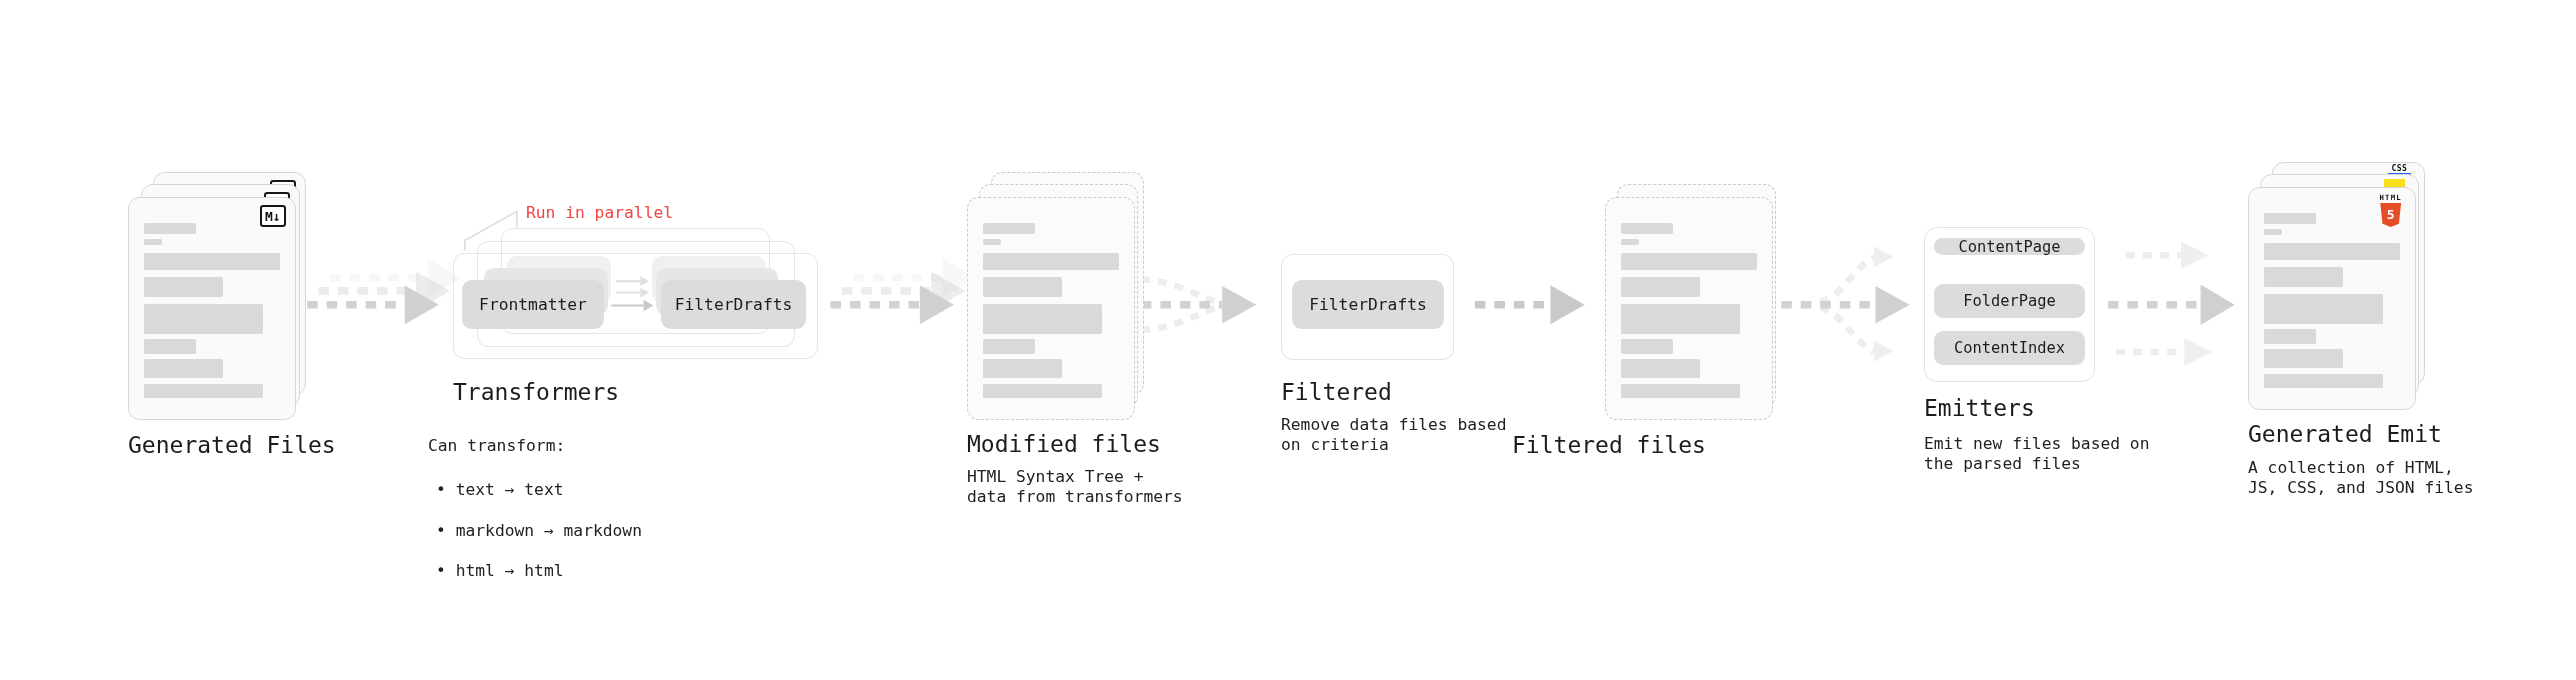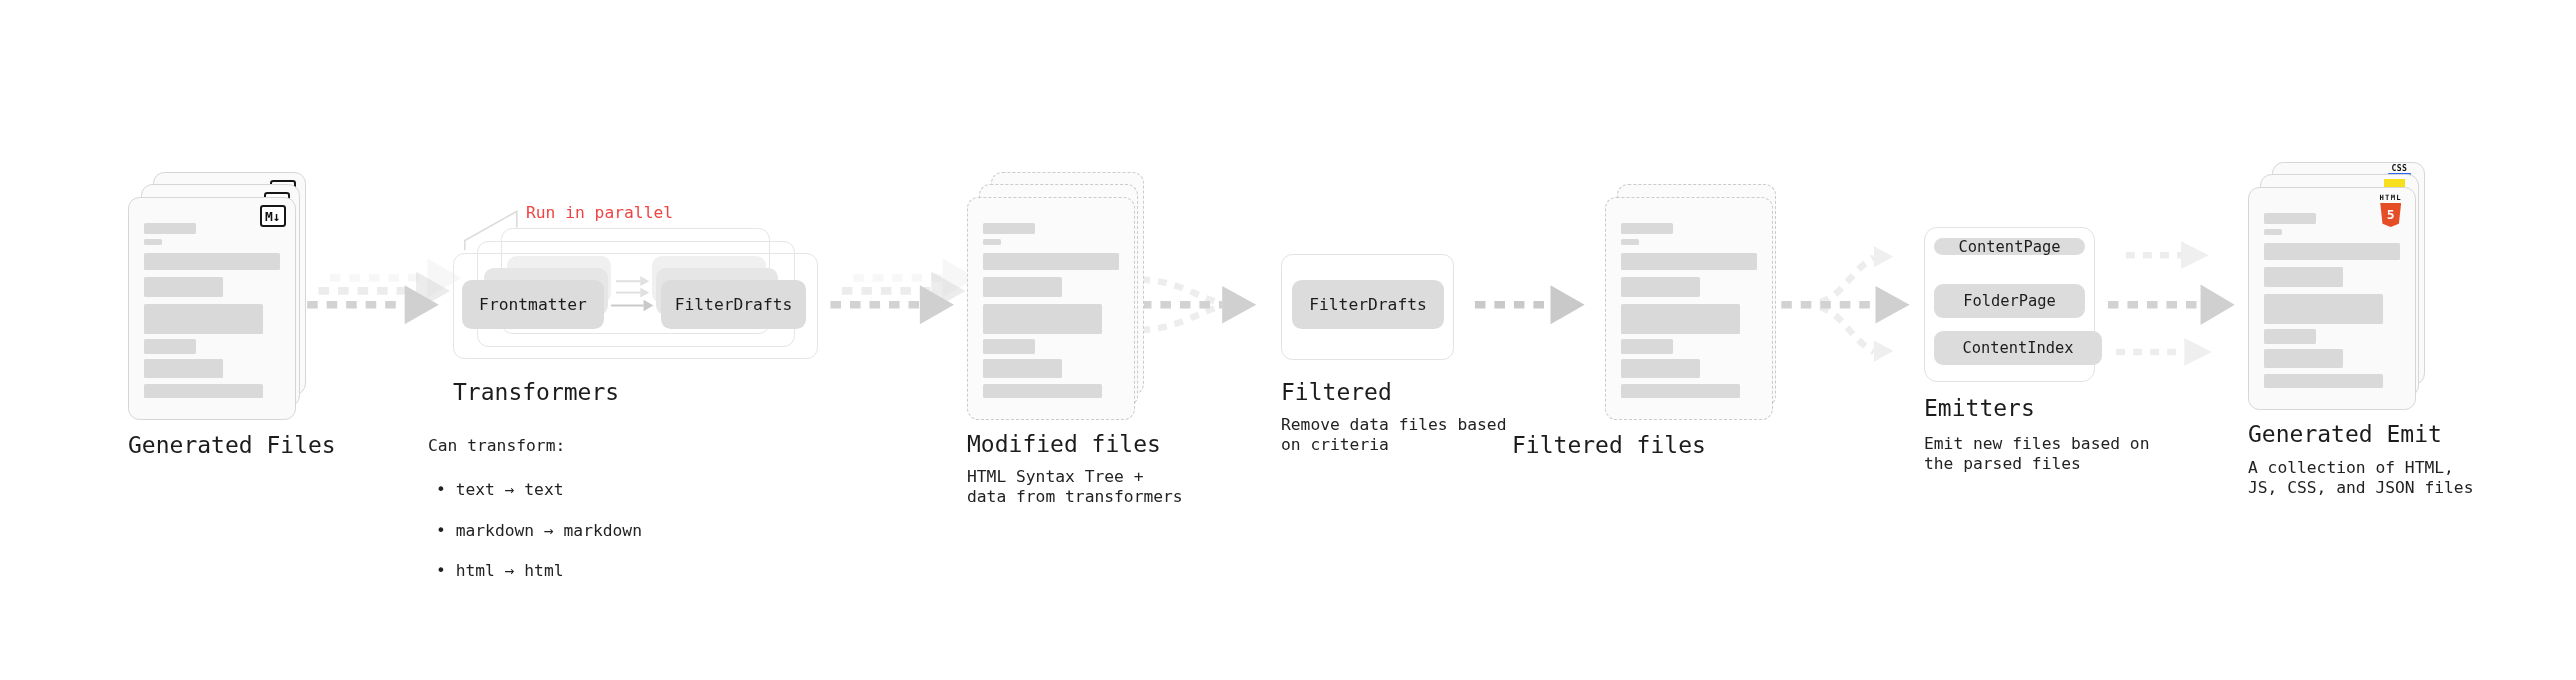--- a/index.html
+++ b/index.html
@@ -222,21 +222,21 @@
           <div class="bar" style="width: 88%; height: 14px; margin-top: 5.7px;"></div>
         </div>
     </div>
     <div class="node-title" style="left:1512px;top:432px">Filtered files</div>
   </div>
 
   <div>
     <div class="box" style="left:1924px;top:227px;width:171px;height:155px"></div>
     <div class="pill epill" style="left:1934px;top:238px;width:151px;height:17px">ContentPage</div>
     <div class="pill epill" style="left:1934px;top:284px;width:151px;height:34px">FolderPage</div>
-    <div class="pill epill" style="left:1934px;top:331px;width:168px;height:34px">ContentIndex</div>
+    <div class="pill epill" style="left:1934px;top:331px;width:151px;height:34px">ContentIndex</div>
     <div class="node-title" style="left:1924px;top:395px">Emitters</div>
     <div class="node-desc" style="left:1924px;top:434px">Emit new files based on
 the parsed files</div>
   </div>
 
   <div>
     <div class="file-card" style="left:2272px;top:162px;width:153px">
       <div class="css-badge">
         <div class="t">CSS</div>
         <div class="u"></div>

